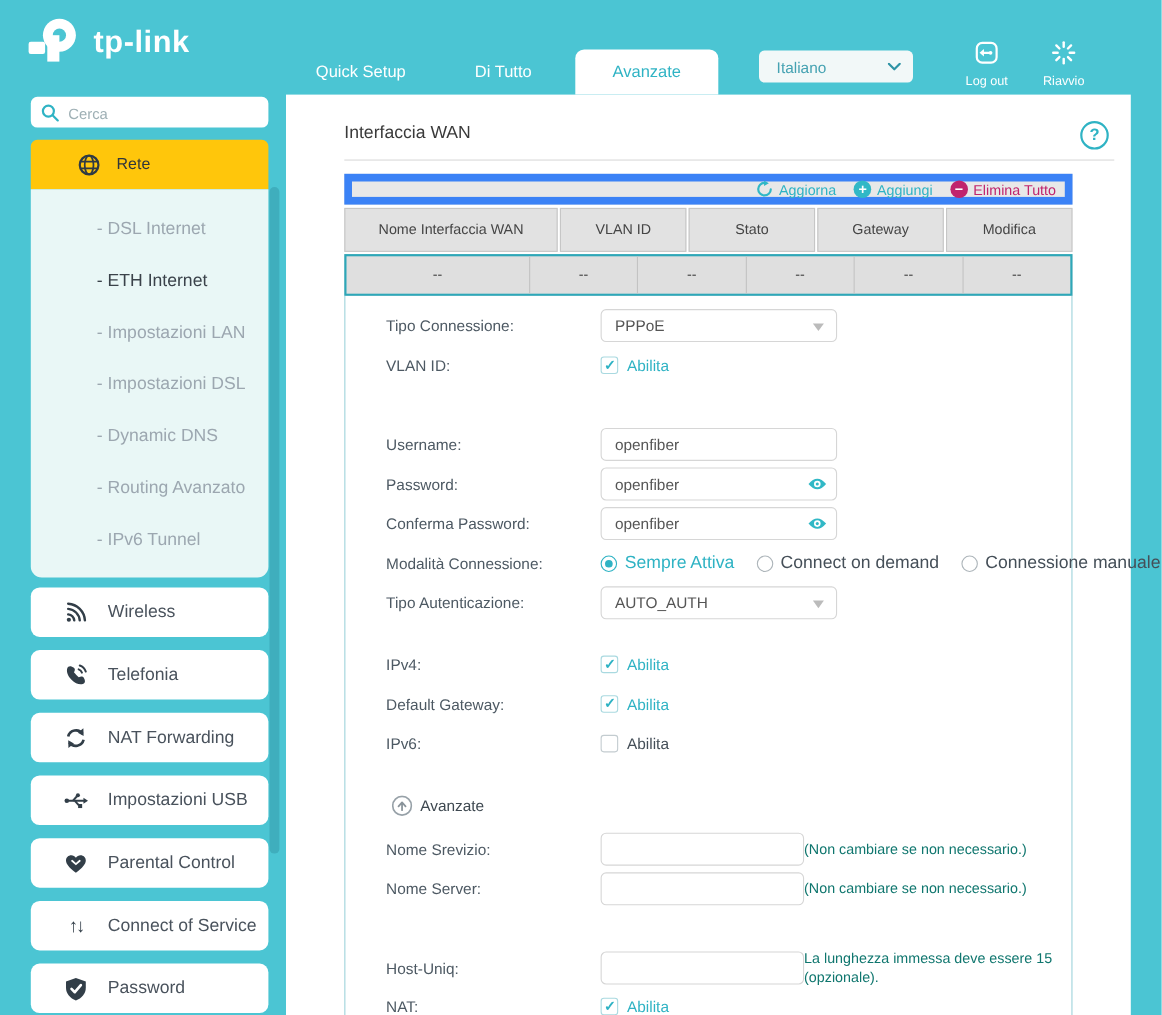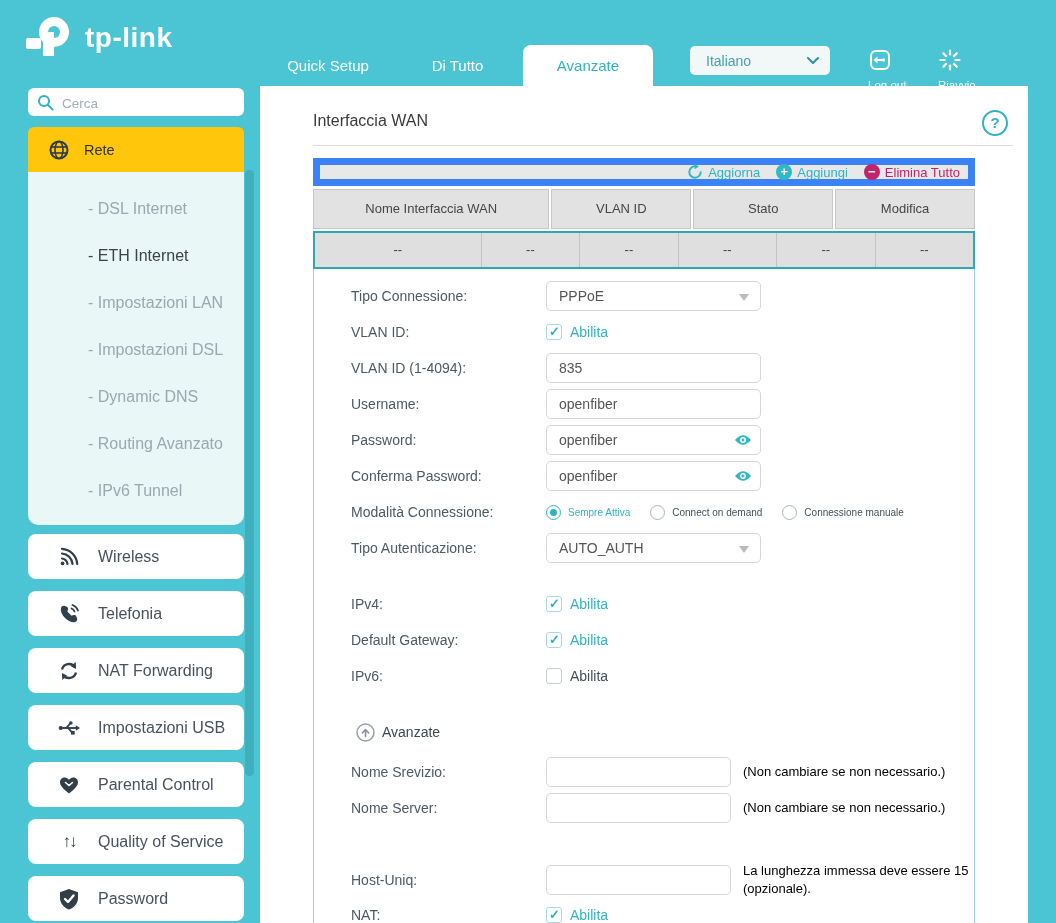--- a/index.html
+++ b/index.html
@@ -14,32 +14,32 @@
   .brand-word{color:#fff;font-size:28px;font-weight:bold;letter-spacing:.5px}
   .tab{position:absolute;top:52px;height:28px;line-height:28px;text-align:center;color:#fff;font-size:15px;cursor:pointer}
   .tab-quick{left:283px;width:90px}
   .tab-dibase{left:425px;width:65px}
   .tab-active{position:absolute;left:523px;top:45px;width:130px;height:41px;line-height:41px;text-align:center;
     background:#fff;border-radius:8px 8px 0 0;color:#2FB3C4;font-size:15px;cursor:pointer}
   .lang{position:absolute;left:690px;top:46px;width:140px;height:29px;background:#F2F8F8;border-radius:5px;
     display:flex;align-items:center;cursor:pointer}
   .lang-val{margin-left:16px;font-size:14px;color:#45A2B2}
   .lang-chev{position:absolute;right:11px;top:11px}
-  .hbtn{position:absolute;top:48px;width:58px;text-align:left;cursor:pointer}
+  .hbtn{position:absolute;top:36px;width:58px;text-align:center;cursor:pointer}
   .hbtn-logout{left:868px}
   .hbtn-reboot{left:938px}
   .hbtn .lbl{display:block;margin-top:3px;color:#fff;font-size:11.5px}
   
   .search{position:absolute;left:28px;top:88px;width:216px;height:28px;background:#fff;border-radius:6px}
   .search svg{position:absolute;left:9px;top:6px}
   .search input{position:absolute;left:32px;top:0;width:176px;height:28px;border:none;outline:none;background:transparent;
     font-family:"Liberation Sans",sans-serif;font-size:13.5px;color:#555}
   .search input::placeholder{color:#9FB0B5}
   .nav-root{position:absolute;left:28px;top:127px;width:216px;height:45px;background:#FFC60B;border-radius:6px 6px 0 0;
-    display:flex;align-items:center;padding-left:20px;box-sizing:border-box;gap:14px;cursor:pointer}
+    display:flex;align-items:center;padding-left:42px;box-sizing:border-box;gap:14px;cursor:pointer}
   .nav-root .lbl{font-size:14.5px;color:#2F363C}
   .subpanel{position:absolute;left:28px;top:172px;width:216px;height:353px;background:#E9F7F6;border-radius:0 0 10px 10px}
   .subitem{position:absolute;left:60px;height:18px;line-height:18px;font-size:16px;color:#9CA7B0;cursor:pointer;white-space:nowrap}
   .subitem.active{color:#3A424A}
   .card{position:absolute;left:28px;width:216px;height:45px;background:#fff;border-radius:8px;
     display:flex;align-items:center;padding-left:30px;box-sizing:border-box;gap:18px;cursor:pointer}
   .card .lbl{font-size:16px;color:#49525C}
   .card .ico{width:22px;display:flex;justify-content:center}
   .qos-glyph{font-size:17px;font-weight:bold;color:#323E48;letter-spacing:-2px}
   .scrollthumb{position:absolute;left:245px;top:170px;width:9px;height:606px;border-radius:4.5px;background:#3FAEBD;cursor:pointer}
@@ -74,34 +74,34 @@
   .flab{width:195px;flex:none;font-size:14px;color:#4D5963}
   .tin{box-sizing:border-box;height:30px;border:1px solid #D6D6D6;border-radius:5px;padding:0 12px;
     font-family:"Liberation Sans",sans-serif;font-size:14px;color:#555;outline:none;background:#fff}
   .w215{width:215px}.w185{width:185px}
   .in-wrap{position:relative;display:inline-block}
   .eye{position:absolute;right:9px;top:9px;cursor:pointer}
   .tsel{box-sizing:border-box;width:215px;height:30px;border:1px solid #D6D6D6;border-radius:5px;position:relative;
     background:#fff;display:flex;align-items:center;padding:0 12px;font-size:14px;color:#555;cursor:pointer}
   .tri{position:absolute;right:11px;top:12px;width:0;height:0;border-left:5px solid transparent;
     border-right:5px solid transparent;border-top:7px solid #BBB}
-  .hint{margin-left:12px;width:238px;font-size:13px;line-height:18px;color:#000000;white-space:normal}
+  .hint{margin-left:0;width:238px;font-size:13px;line-height:18px;color:#0f766e;white-space:normal}
   .cg{display:flex;align-items:center;gap:8px;cursor:pointer}
   .box{width:16px;height:16px;border:1px solid #C3CCD0;border-radius:3px;background:#fff;position:relative;box-sizing:border-box}
   .cg[data-checked="true"] .box{border-color:#A9D9E0}
   .cg[data-checked="true"] .box::after{content:"\2713";position:absolute;left:2px;top:-1px;font-size:13px;font-weight:bold;color:#2FB3C4}
   .cg-label{font-size:14px;color:#454F58}
   .cg[data-checked="true"] .cg-label{color:#2FB3C4}
   .rgroup{display:flex;align-items:center;gap:20px}
   .radio-opt{display:flex;align-items:center;gap:7px;cursor:pointer}
   .radio{width:15px;height:15px;border:1px solid #ADB5BA;border-radius:50%;background:#fff;position:relative;box-sizing:border-box}
   .radio-opt[data-checked="true"] .radio{border-color:#2FB3C4}
   .radio-opt[data-checked="true"] .radio::after{content:"";position:absolute;left:3px;top:3px;width:7px;height:7px;
     border-radius:50%;background:#2FB3C4}
-  .radio-label{font-size:10px;color:#454F58}
+  .radio-label{font-size:16px;color:#454F58}
   .radio-opt[data-checked="true"] .radio-label{color:#2FB3C4}
   .advtoggle{display:flex;align-items:center;gap:7px;cursor:pointer}
   .advtoggle .lbl{font-size:14px;color:#3E4850}
 </style>
 </head>
 <body>
 
 <div class="brand">
   <svg width="52" height="52" viewBox="0 0 52 52">
     <circle cx="30" cy="20" r="15" fill="#fff"></circle>
@@ -240,21 +240,21 @@
       <path d="M7.5 7.5 L11 10.5 L14.5 7.5" fill="none" stroke="#fff" stroke-width="1.6" stroke-linecap="round"></path>
     </svg>
   </span>
   <span class="lbl">Parental Control</span>
 </div>
 
 <div class="card" style="top:819px">
   <span class="ico">
       <span class="qos-glyph">↑↓</span>
     </span>
-  <span class="lbl">Quality of Service</span>
+  <span class="lbl">Connect of Service</span>
 </div>
 
 <div class="card" style="top:876px">
   <span class="ico">
     <svg width="22" height="22" viewBox="0 0 22 22">
       <path d="M11 1 L20 4.2 V10 C20 15.5 16.2 19.6 11 21.5 C5.8 19.6 2 15.5 2 10 V4.2 Z" fill="#323E48"></path>
       <polyline points="7,11 10,14 15.5,7.5" fill="none" stroke="#fff" stroke-width="2.4" stroke-linecap="round" stroke-linejoin="round"></polyline>
     </svg>
   </span>
   <span class="lbl">Password</span>
@@ -282,20 +282,21 @@
     <div class="tbtn magenta">
       <span class="circle-ico del"></span>
       <span>Elimina Tutto</span>
     </div>
   </div>
 
   <div class="thead">
     <div class="th c1">Nome Interfaccia WAN</div>
     <div class="th cn">VLAN ID</div>
     <div class="th cn">Stato</div>
+    <div class="th cn">Gateway</div>
     <div class="th cn">Modifica</div>
   </div>
 
   <div class="trow">
     <div class="td c1">--</div>
     <div class="td cn">--</div>
     <div class="td cn">--</div>
     <div class="td cn">--</div>
     <div class="td cn">--</div>
     <div class="td cn">--</div>
@@ -312,24 +313,20 @@
     </div>
 
     <div class="frow" style="top:48px">
       <span class="flab">VLAN ID:</span>
       <div class="cg" data-checked="true">
         <span class="box"></span>
         <span class="cg-label">Abilita</span>
       </div>
     </div>
 
-    <div class="frow" style="top:84px">
-      <span class="flab">VLAN ID (1-4094):</span>
-      <input class="tin w215" value="835" style="">
-    </div>
 
     <div class="frow" style="top:120px">
       <span class="flab">Username:</span>
       <input class="tin w215" value="openfiber" style="">
     </div>
 
     <div class="frow" style="top:156px">
       <span class="flab">Password:</span>
       <span class="in-wrap">
         <input class="tin w215" value="openfiber" style="">

